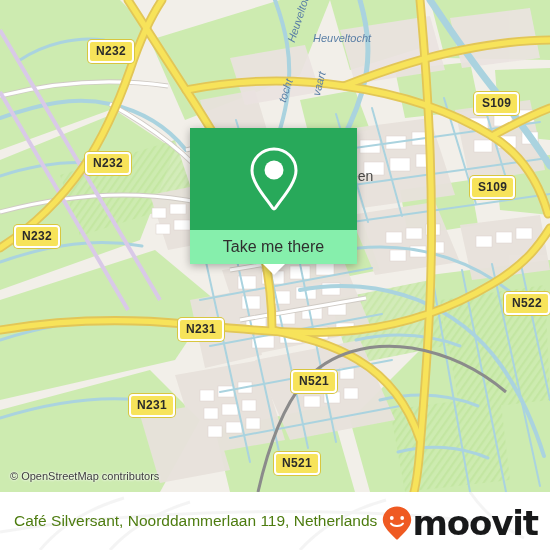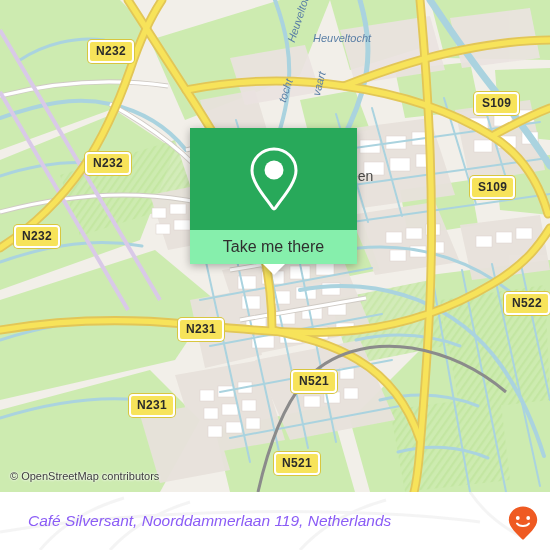--- a/index.html
+++ b/index.html
@@ -134,25 +134,24 @@
   }
   #footer-bg {
     position: absolute;
     left: 0;
     top: 0;
     opacity: 0.10;
   }
   #footer-caption {
     position: relative;
     font-size: 15.5px;
-    color: #8b5cf6;
-    margin-left: 28px;
+    color: #4d7c0f;
+    margin-left: 14px;
     white-space: nowrap;
     font-family: "Liberation Sans", sans-serif;
-    font-style: italic;
   }
   #moovit-logo {
     position: absolute;
     right: 12px;
     top: 50%;
     margin-top: -15px;
     display: flex;
     align-items: center;
   }
   #moovit-wordmark {
@@ -431,16 +430,17 @@
       </g>
     </svg>
     <div id="footer-caption">Café Silversant, Noorddammerlaan 119, Netherlands</div>
     <div id="moovit-logo">
       <svg width="30" height="34" viewBox="0 0 30 34">
         <path d="M15,0.5 C7,0.5 0.8,6.6 0.8,14 C0.8,21.5 10,28.5 13.9,33 C14.5,33.7 15.5,33.7 16.1,33 C20,28.5 29.2,21.5 29.2,14 C29.2,6.6 23,0.5 15,0.5 Z" fill="#ef5a22"></path>
         <circle cx="9.8" cy="12" r="1.9" fill="#ffffff"></circle>
         <circle cx="20.2" cy="12" r="1.9" fill="#ffffff"></circle>
         <path d="M9,17.5 C11.2,20.8 18.8,20.8 21,17.5" fill="none" stroke="#ffffff" stroke-width="2" stroke-linecap="round"></path>
       </svg>
+      <span id="moovit-wordmark">moovit</span>
     </div>
   </div>
 
 </div>
 
 </body></html>

